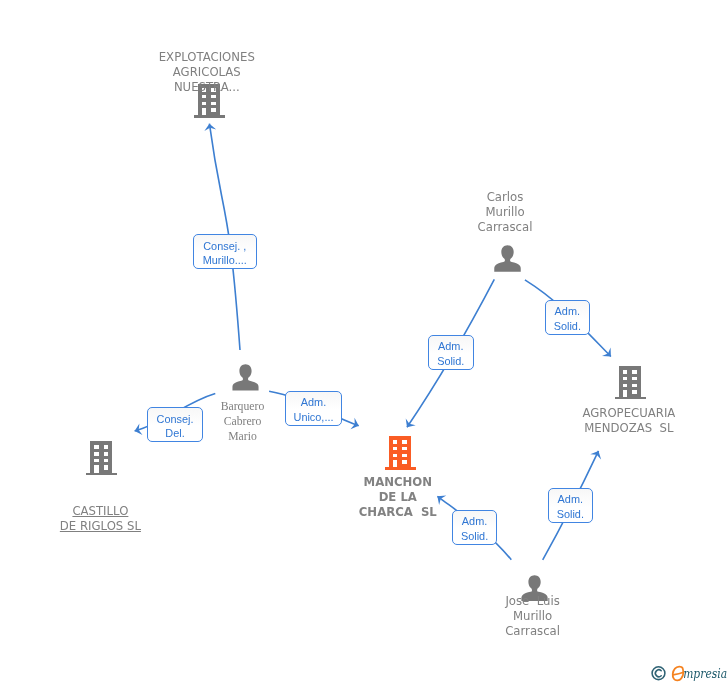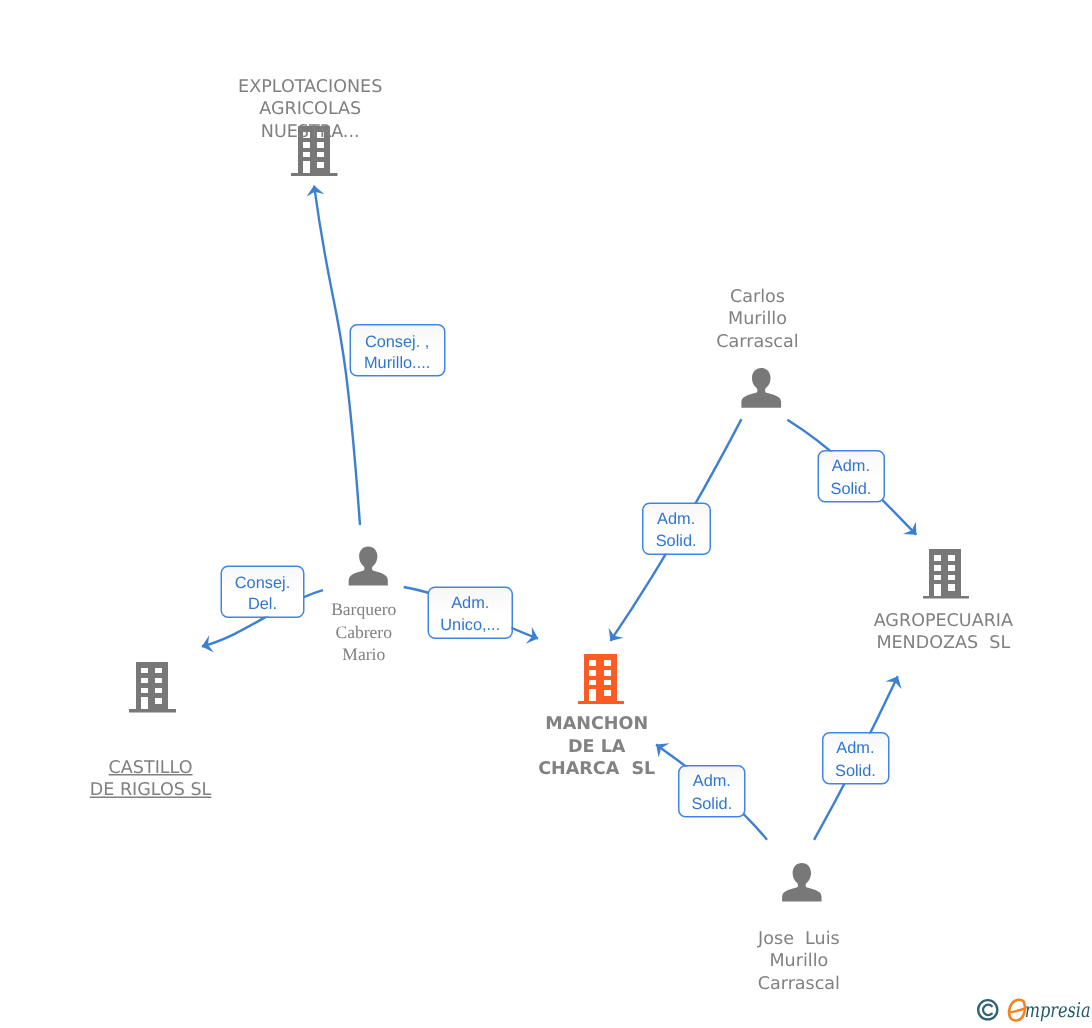--- a/index.html
+++ b/index.html
@@ -159,28 +159,28 @@
       C1.0 42.6 0.5 44.6 0.5 47.4
       L0.5 53.6 L53.5 53.6 L53.5 47.4
       C53.5 44.6 53.0 42.6 51.4 40.8
       C48.4 37.6 41.6 35.4 35.4 34.0
       C33.4 33.6 32.2 32.8 32.2 31.2
       L32.2 30.0
       C32.2 28.4 33.0 27.5 34.3 26.4
       C37.4 23.8 39.4 19.2 39.4 14.0
       C39.4 6.2 34.3 0.6 27 0.6 Z"></path>
   </svg></div>
-      <div class="node-label" style="left: 452.6px; top: 618px; width: 160px;"><div>Jose  Luis</div><div>Murillo</div><div>Carrascal</div></div>
+      <div class="node-label" style="left: 452.6px; top: 594px; width: 160px;"><div>Jose  Luis</div><div>Murillo</div><div>Carrascal</div></div>
     </div>
   <div id="labels-layer">
-      <div class="elabel" style="left: 193px; top: 216px; width: 63.5px; height: 35px; margin-left: 40px;">
+      <div class="elabel" style="left: 193px; top: 234px; width: 63.5px; height: 35px;">
         <div>Consej. ,</div>
         <div>Murillo....</div>
       </div>
-      <div class="elabel" style="left: 147px; top: 377px; width: 56px; height: 35px;">
+      <div class="elabel" style="left: 147px; top: 407px; width: 56px; height: 35px;">
         <div>Consej.</div>
         <div>Del.</div>
       </div>
       <div class="elabel" style="left: 285px; top: 390.5px; width: 57px; height: 35px;">
         <div>Adm.</div>
         <div>Unico,...</div>
       </div>
       <div class="elabel" style="left: 428px; top: 334.5px; width: 45.5px; height: 35px;">
         <div>Adm.</div>
         <div>Solid.</div>

